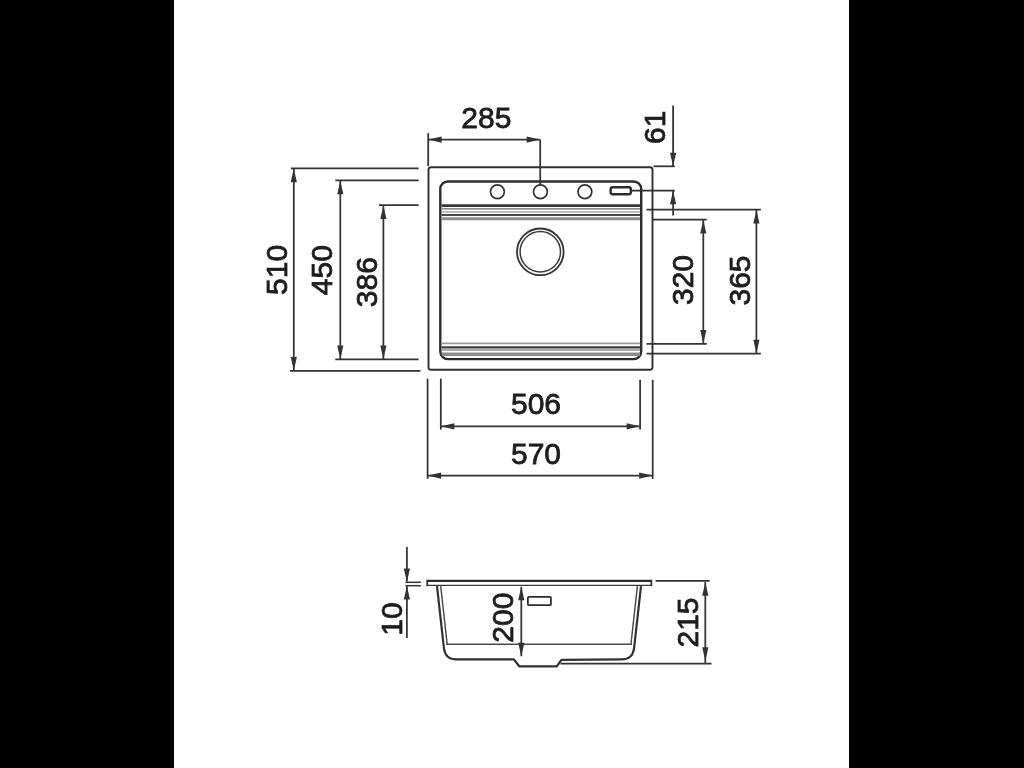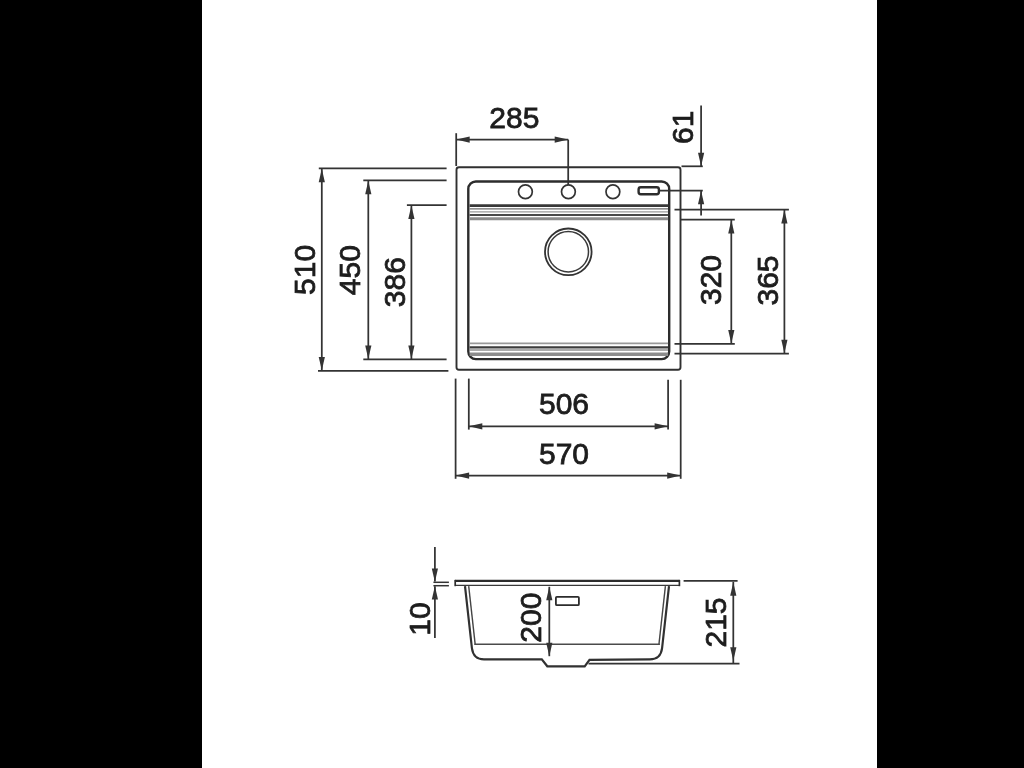--- a/index.html
+++ b/index.html
@@ -1,16 +1,16 @@
 <!DOCTYPE html>
 <html><head>
 <meta charset="utf-8">
 <style>
   html, body { margin: 0; padding: 0; background: #000; }
-  #stage { width: 980px; height: 768px; position: relative; padding-left: 28px; }
+  #stage { width: 980px; height: 768px; position: relative; }
   svg { display: block; filter: blur(0.55px); }
 </style>
 </head>
 <body>
 <div id="stage">
 
 <svg width="1024" height="768" viewBox="0 0 1024 768" xmlns="http://www.w3.org/2000/svg">
 
 <rect x="0" y="0" width="1024" height="768" fill="#000"></rect>
 

